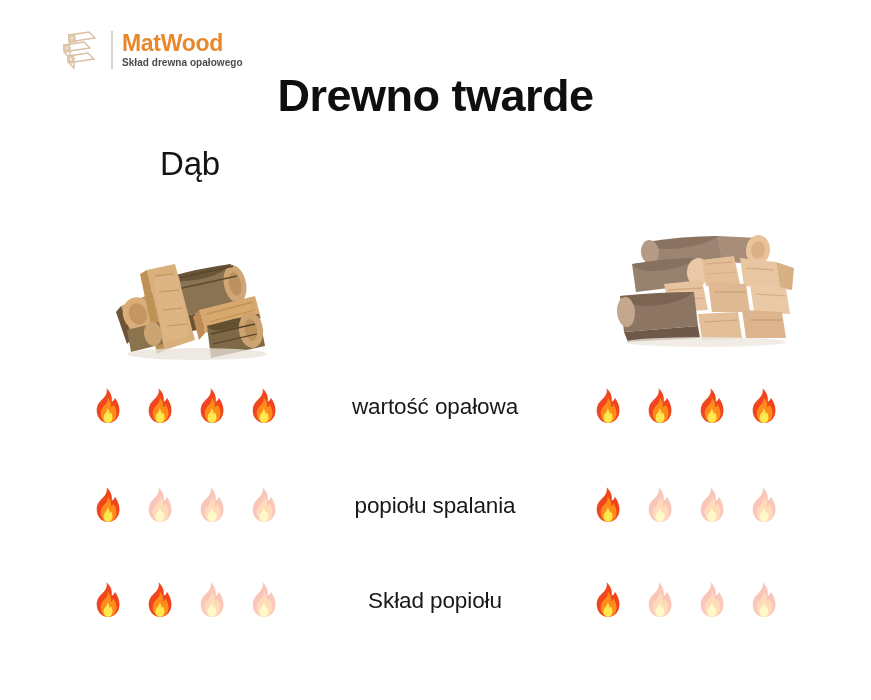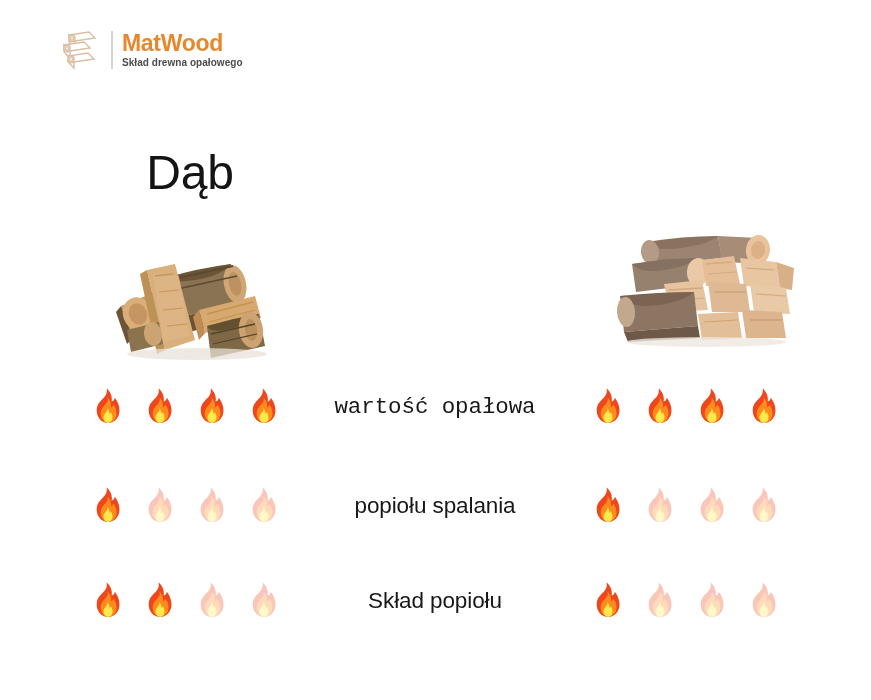--- a/index.html
+++ b/index.html
@@ -78,21 +78,21 @@
     font-size: 45px;
     font-weight: bold;
     letter-spacing: -0.5px;
     color: #0f0f0f;
   }
 
   
   .species-name {
     position: absolute;
     top: 145px;
-    font-size: 48px;
+    font-size: 33px;
     font-weight: normal;
     color: #141414;
     text-align: center;
     letter-spacing: -0.2px;
   }
   .species-name.left  { left: 60px;  width: 260px; }
   .species-name.right { right: 58px; width: 260px; }
 
   
   .photo {
@@ -107,21 +107,21 @@
 
   
   .rating-row {
     position: absolute;
     left: 0;
     right: 0;
     height: 56px;
     display: flex;
     align-items: center;
   }
-  .row-1 { top: 379px; font-family: Liberation Mono, monospace; }
+  .row-1 { top: 379px; }
   .row-2 { top: 478px; }
   .row-3 { top: 573px; }
 
   .flames {
     display: flex;
     align-items: center;
     gap: 16px;
     width: 208px;
   }
   .flames.left  { position: absolute; left: 88px; }
@@ -170,20 +170,21 @@
         </g>
       </svg>
     </span>
     <span class="logo-divider"></span>
     <span class="logo-text">
       <span class="logo-title">MatWood</span>
       <span class="logo-tagline">Skład drewna opałowego</span>
     </span>
   </div>
 
+  <div class="main-title">Drewno twarde</div>
 
   <div class="species-name left">Dąb</div>
 
   <div class="photo photo-oak">
     <svg viewBox="0 0 190 148" aria-hidden="true">
       <rect x="0" y="0" width="190" height="148" fill="#FFFFFF"></rect>
 
       <g>
         <path d="M18 88 L52 74 L64 104 L30 120 Z" fill="#C89B6A"></path>
         <path d="M18 88 L30 120 L24 126 L13 94 Z" fill="#6E5436"></path>

